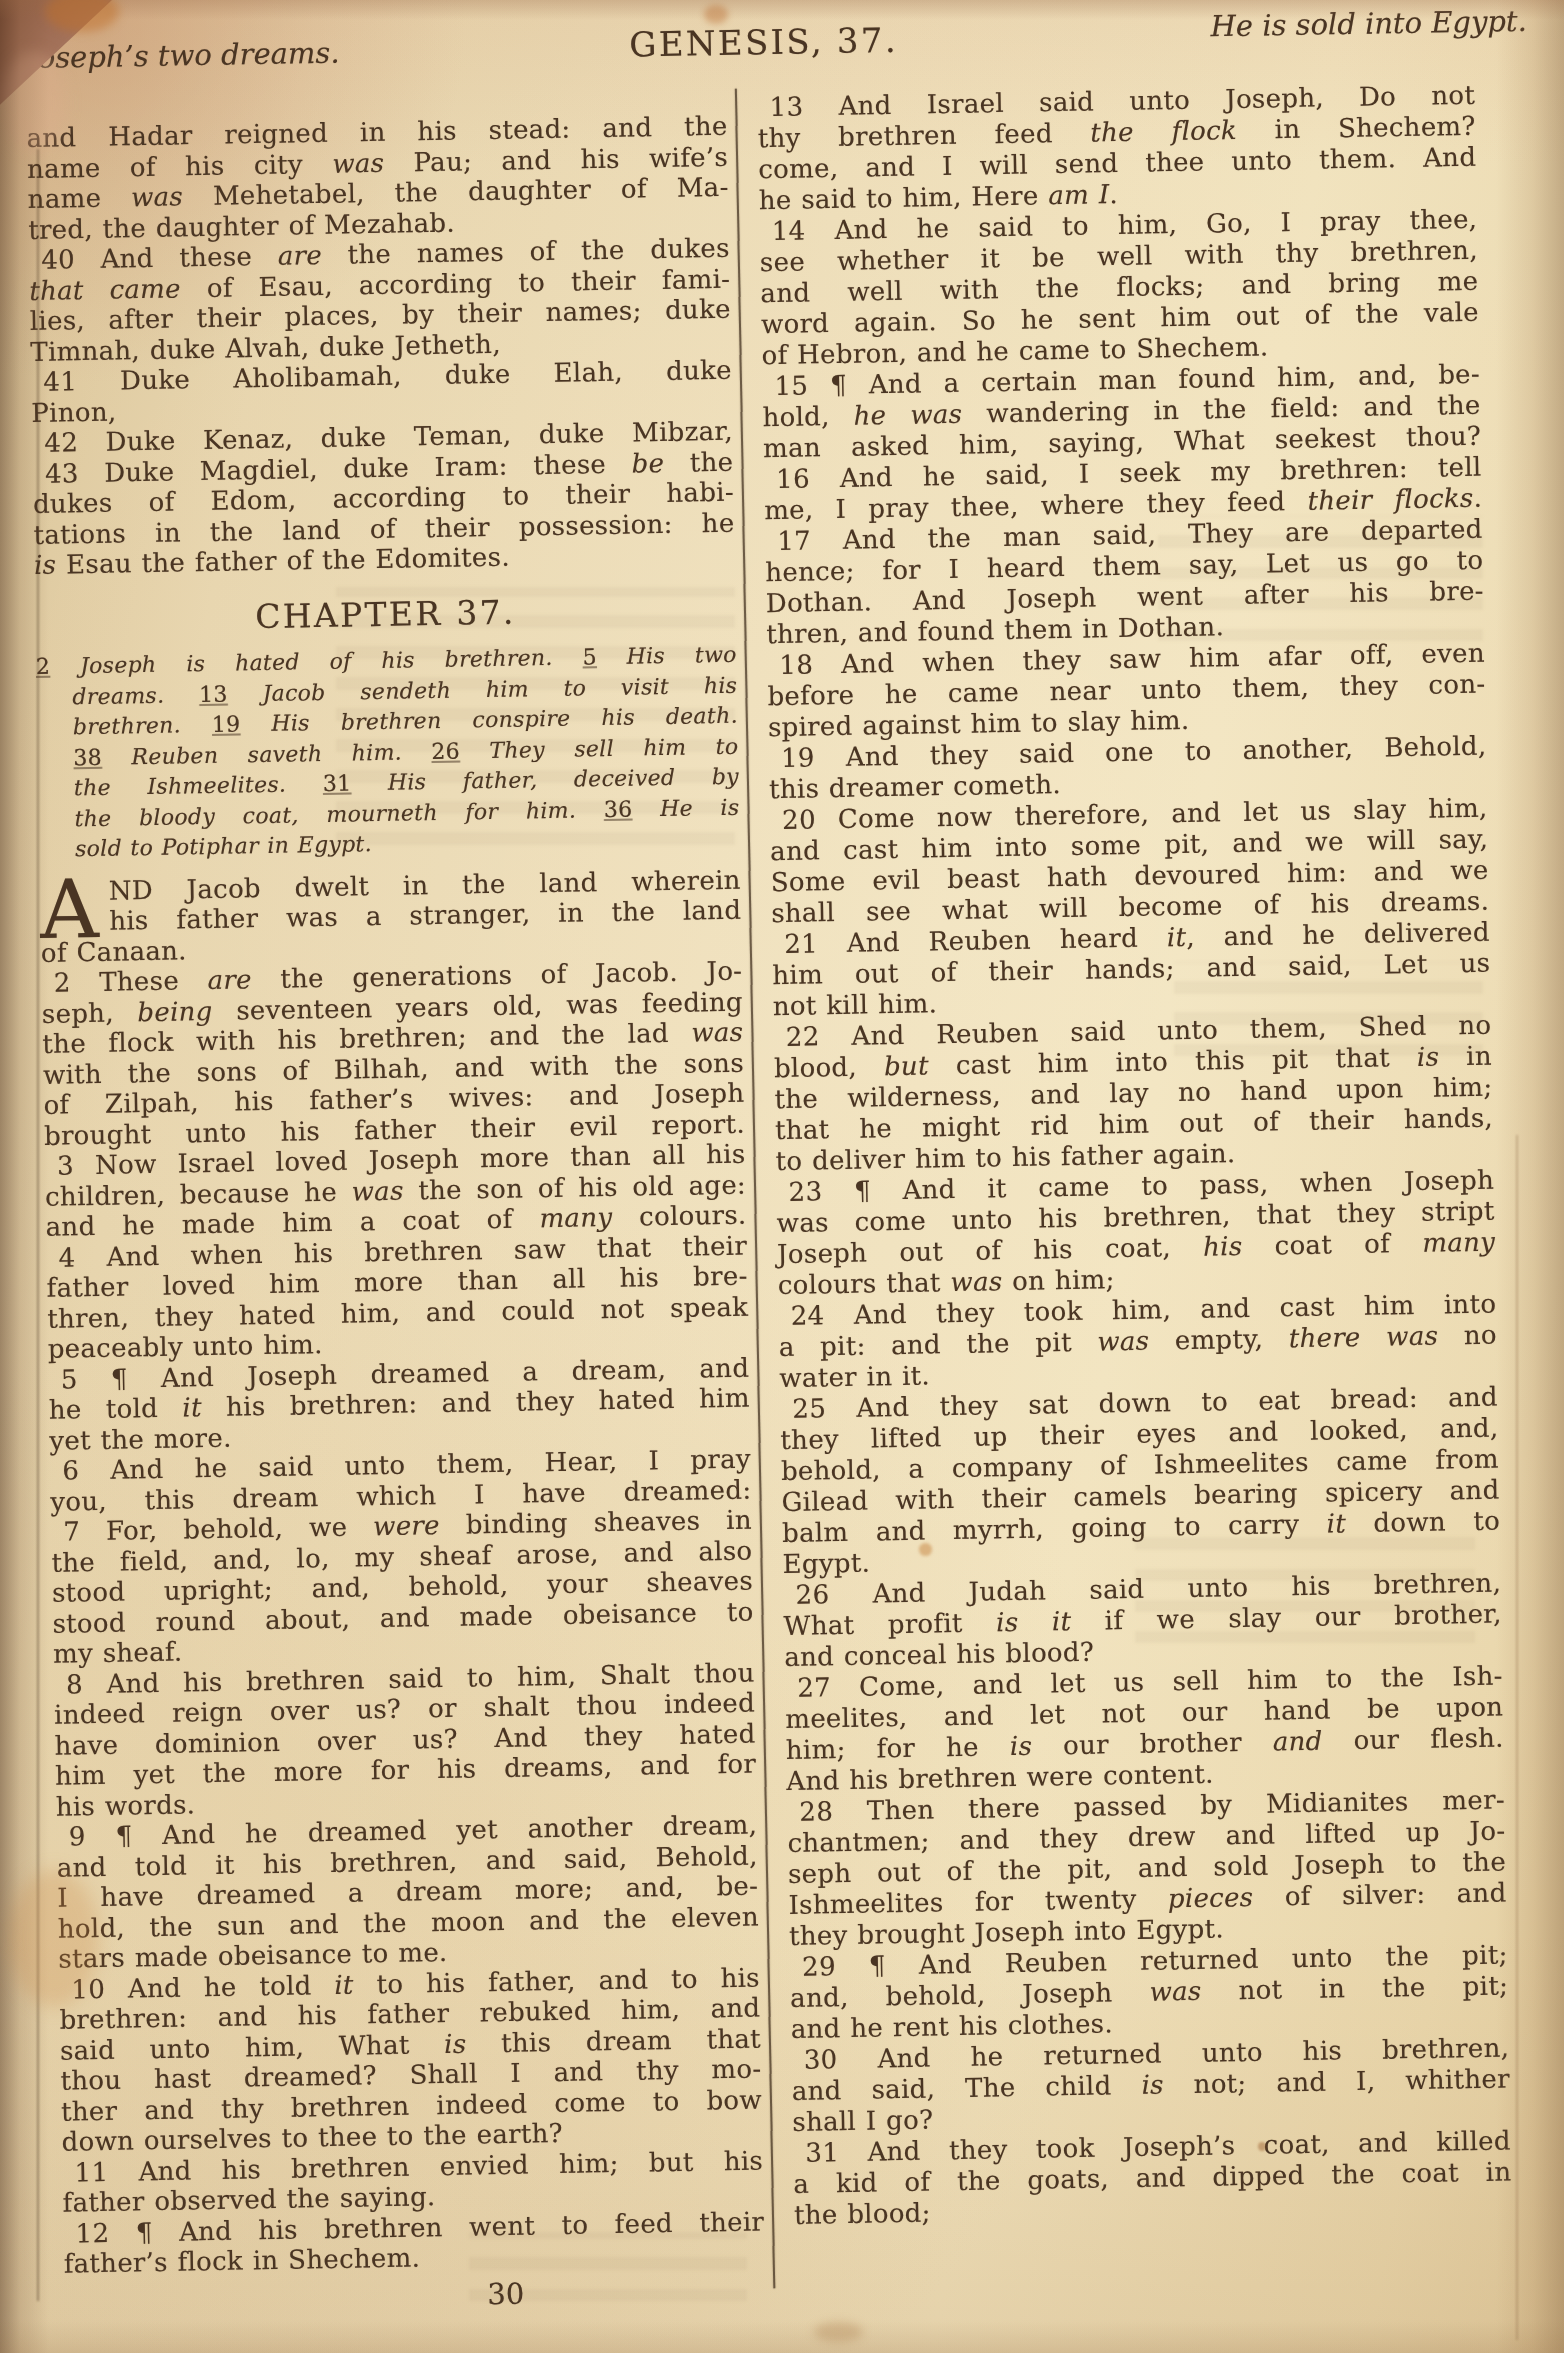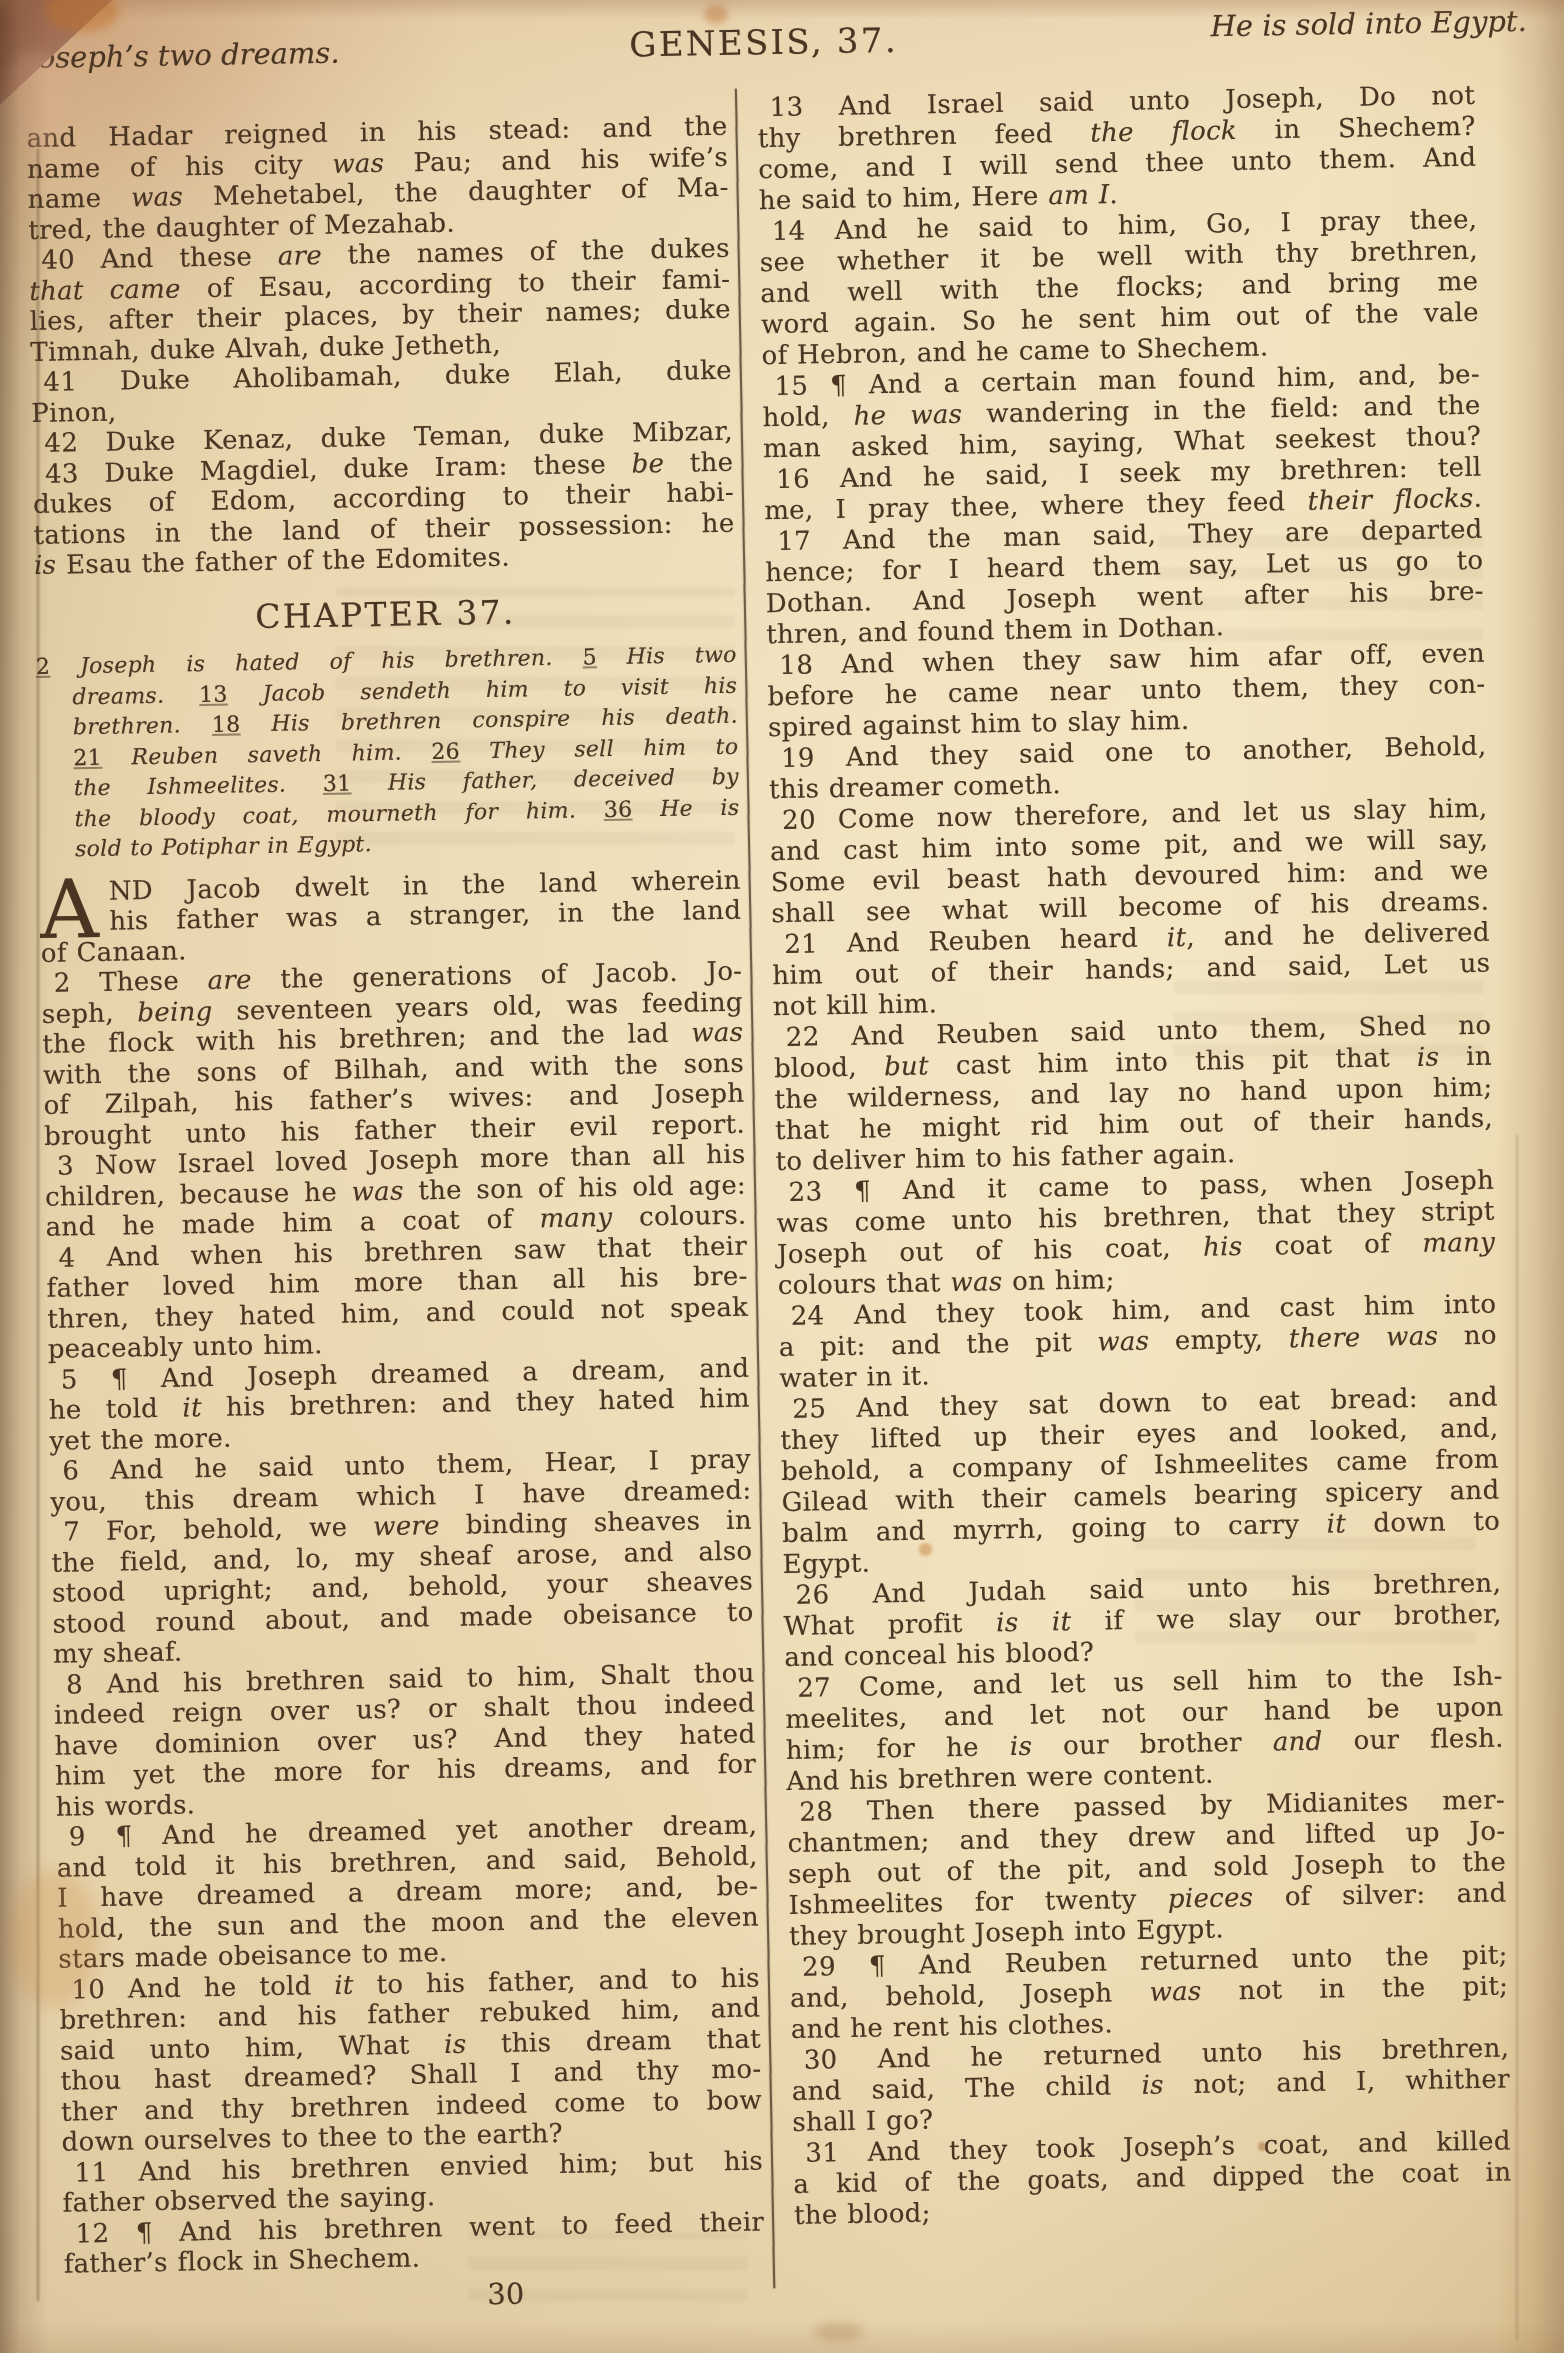--- a/index.html
+++ b/index.html
@@ -96,22 +96,22 @@
         <div class="line ind"><span>41 Duke Aholibamah, duke Elah, duke</span></div>
         <div class="line last"><span>Pinon,</span></div>
         <div class="line ind"><span>42 Duke Kenaz, duke Teman, duke Mibzar,</span></div>
         <div class="line ind"><span>43 Duke Magdiel, duke Iram: these </span><span class="it">be</span><span> the</span></div>
         <div class="line"><span>dukes of Edom, according to their habi-</span></div>
         <div class="line"><span>tations in the land of their possession: he</span></div>
         <div class="line last"><span class="it">is</span><span> Esau the father of the Edomites.</span></div>
         <div class="line chapter"><span>CHAPTER 37.</span></div>
         <div class="line sum"><span class="rm">2</span><span> Joseph is hated of his brethren. </span><span class="rm">5</span><span> His two</span></div>
         <div class="line sum ind"><span>dreams. </span><span class="rm">13</span><span> Jacob sendeth him to visit his</span></div>
-        <div class="line sum ind"><span>brethren. </span><span class="rm">18</span><span> His brethren conspire his death.</span></div>
-        <div class="line sum ind"><span class="rm">21</span><span> Reuben saveth him. </span><span class="rm">26</span><span> They sell him to</span></div>
+        <div class="line sum ind"><span>brethren. </span><span class="rm">19</span><span> His brethren conspire his death.</span></div>
+        <div class="line sum ind"><span class="rm">38</span><span> Reuben saveth him. </span><span class="rm">26</span><span> They sell him to</span></div>
         <div class="line sum ind"><span>the Ishmeelites. </span><span class="rm">31</span><span> His father, deceived by</span></div>
         <div class="line sum ind"><span>the bloody coat, mourneth for him. </span><span class="rm">36</span><span> He is</span></div>
         <div class="line sum ind last"><span>sold to Potiphar in Egypt.</span></div>
         <div class="line pad vsp"><span class="dropcap">A</span><span>ND Jacob dwelt in the land wherein</span></div>
         <div class="line pad"><span>his father was a stranger, in the land</span></div>
         <div class="line last"><span>of Canaan.</span></div>
         <div class="line ind"><span>2 These </span><span class="it">are</span><span> the generations of Jacob. Jo-</span></div>
         <div class="line"><span>seph, </span><span class="it">being</span><span> seventeen years old, was feeding</span></div>
         <div class="line"><span>the flock with his brethren; and the lad </span><span class="it">was</span></div>
         <div class="line"><span>with the sons of Bilhah, and with the sons</span></div>

